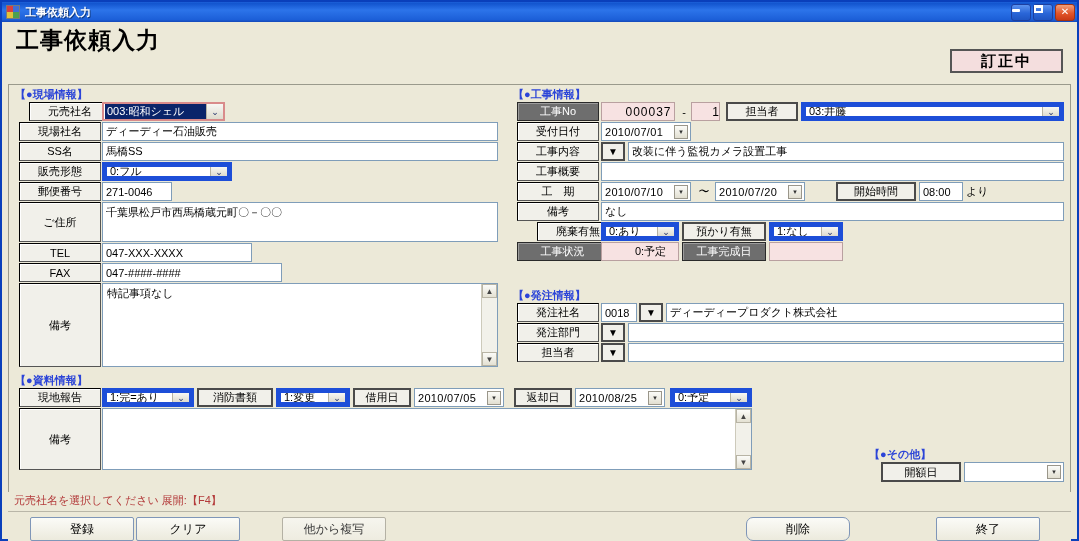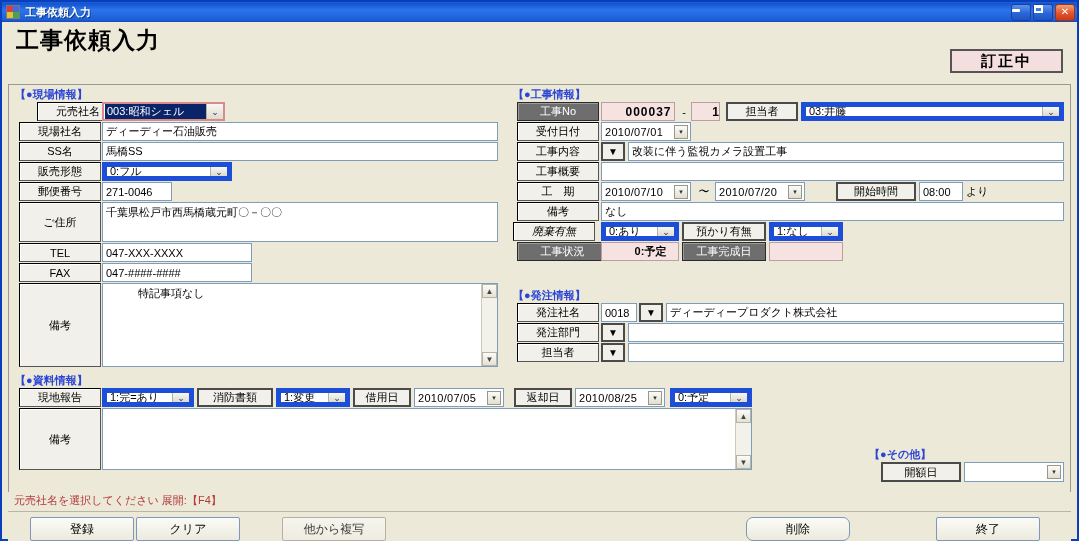--- a/index.html
+++ b/index.html
@@ -98,21 +98,21 @@
     background:#f1f0ea;border:2px solid #4a4a4a;box-shadow:none;font-weight:normal;
   }
   
   .fld{
     position:absolute;box-sizing:border-box;
     background:#fff;border:1px solid #7f9db9;
     display:flex;align-items:center;
     padding:0 3px;font-size:11px;white-space:nowrap;overflow:hidden;
   }
   .fld.ro{background:#f7e2e2;border:1px solid #b9a0a0;}
-  .fld.ro.center{justify-content:center;font-weight:bold;font-size:12px;letter-spacing:1px;padding-left:24px;}
+  .fld.ro.center{justify-content:center;font-weight:normal;font-size:12px;letter-spacing:1px;padding-left:24px;}
   .fld.ta{align-items:flex-start;padding-top:2px;}
   
   .combo{
     position:absolute;box-sizing:border-box;
     background:#fff;border:5px solid #1d4ed8;
     display:flex;align-items:center;
     font-size:11px;white-space:nowrap;overflow:hidden;
   }
   .combo .cval{padding:0 3px;flex:1;overflow:hidden;}
   .combo .carrow{
@@ -217,21 +217,21 @@
 
   <div class="client">
 
     <div class="page-title">工事依頼入力</div>
     <div class="badge-teisei">訂正中</div>
 
     <div class="panel">
 
       <div class="sec-head" style="left:6px;top:2px;">【●現場情報】</div>
 
-      <div class="lbl" style="left:28px;top:17px;width:82px;height:19px;">元売社名</div>
+      <div class="lbl" style="left:20px;top:17px;width:82px;height:19px;">元売社名</div>
       <div class="combo focused" style="left:93px;top:17px;width:123px;height:19px;">
         <div class="cval">003:昭和シェル</div>
         <div class="carrow">⌄</div>
       </div>
 
       <div class="lbl" style="left:10px;top:37px;width:82px;height:19px;">現場社名</div>
       <div class="fld" style="left:93px;top:37px;width:396px;height:19px;">ディーディー石油販売</div>
 
       <div class="lbl" style="left:10px;top:57px;width:82px;height:19px;">SS名</div>
       <div class="fld" style="left:93px;top:57px;width:396px;height:19px;">馬橋SS</div>
@@ -245,24 +245,24 @@
       <div class="lbl" style="left:10px;top:97px;width:82px;height:19px;">郵便番号</div>
       <div class="fld" style="left:93px;top:97px;width:70px;height:19px;">271-0046</div>
 
       <div class="lbl" style="left:10px;top:117px;width:82px;height:40px;">ご住所</div>
       <div class="fld ta" style="left:93px;top:117px;width:396px;height:40px;">千葉県松戸市西馬橋蔵元町〇－〇〇</div>
 
       <div class="lbl" style="left:10px;top:158px;width:82px;height:19px;">TEL</div>
       <div class="fld" style="left:93px;top:158px;width:150px;height:19px;">047-XXX-XXXX</div>
 
       <div class="lbl" style="left:10px;top:178px;width:82px;height:19px;">FAX</div>
-      <div class="fld" style="left:93px;top:178px;width:150px;height:19px;">047-####-####</div>
+      <div class="fld" style="left:93px;top:178px;width:180px;height:19px;">047-####-####</div>
 
       <div class="lbl" style="left:10px;top:198px;width:82px;height:84px;">備考</div>
-      <div class="txtarea" style="left:93px;top:198px;width:396px;height:84px;padding-left:31px;">
+      <div class="txtarea" style="left:93px;top:198px;width:396px;height:84px;">
         <div class="tcontent">特記事項なし</div>
         <div class="vscroll">
           <div class="sb">▲</div>
           <div class="sb">▼</div>
         </div>
       </div>
 
       <div class="sec-head" style="left:6px;top:288px;">【●資料情報】</div>
 
       <div class="lbl" style="left:10px;top:303px;width:82px;height:19px;">現地報告</div>
@@ -334,21 +334,21 @@
         <div class="dval">2010/07/20</div>
         <div class="darrow">▾</div>
       </div>
       <div class="lbl btnish" style="left:827px;top:97px;width:80px;height:19px;">開始時間</div>
       <div class="fld" style="left:910px;top:97px;width:44px;height:19px;">08:00</div>
       <div class="plain" style="left:957px;top:97px;height:19px;">より</div>
 
       <div class="lbl" style="left:508px;top:117px;width:82px;height:19px;">備考</div>
       <div class="fld" style="left:592px;top:117px;width:463px;height:19px;">なし</div>
 
-      <div class="lbl" style="left:504px;top:137px;width:82px;height:19px;font-style:italic;">廃棄有無</div>
+      <div class="lbl" style="left:528px;top:137px;width:82px;height:19px;">廃棄有無</div>
       <div class="combo" style="left:592px;top:137px;width:78px;height:19px;">
         <div class="cval">0:あり</div>
         <div class="carrow">⌄</div>
       </div>
       <div class="lbl btnish" style="left:673px;top:137px;width:84px;height:19px;">預かり有無</div>
       <div class="combo" style="left:760px;top:137px;width:74px;height:19px;">
         <div class="cval">1:なし</div>
         <div class="carrow">⌄</div>
       </div>
 

